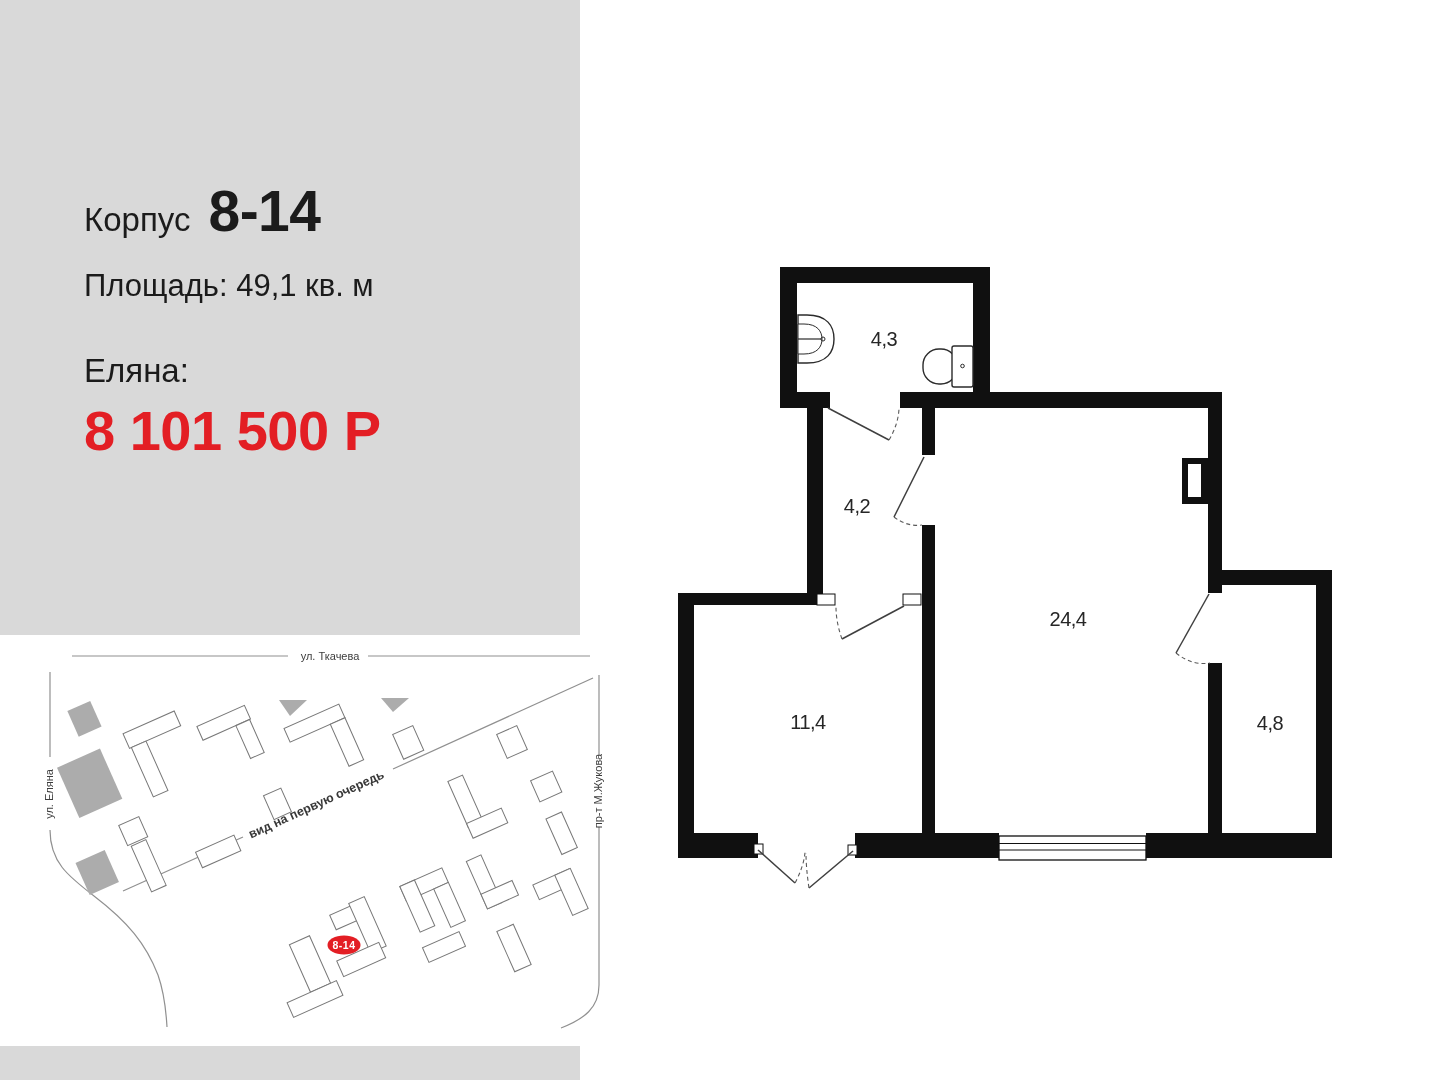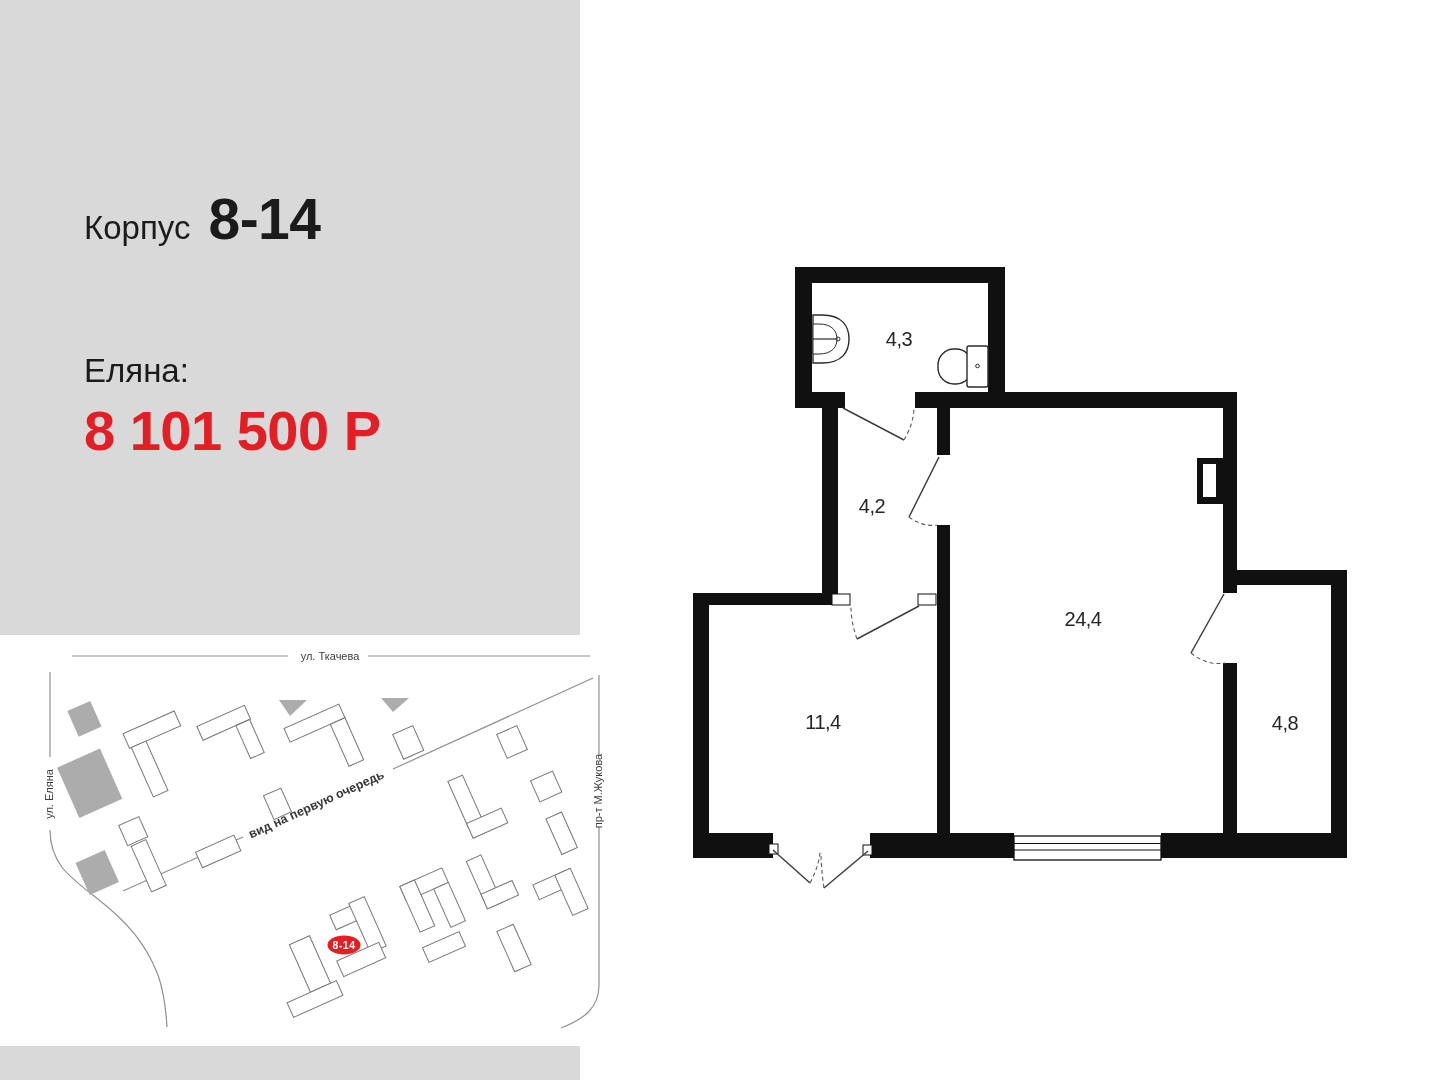--- a/index.html
+++ b/index.html
@@ -3,27 +3,27 @@
 <meta charset="utf-8">
 <style>
   html,body{margin:0;padding:0;background:#fff;}
   .page{position:relative;width:1440px;height:1080px;background:#ffffff;
         font-family:"Liberation Sans",sans-serif;overflow:hidden;}
   .panel{position:absolute;left:0;top:0;width:580px;height:1080px;background:#d9d9d9;}
   .map-area{position:absolute;left:0;top:635px;width:580px;height:411px;background:#ffffff;padding-left:36px;}
   .map-area svg{display:block;}
   .title{position:absolute;left:55px;top:52px;font-size:50px;line-height:55px;
          font-weight:bold;color:#1b1b1b;letter-spacing:-0.5px;}
-  .korpus-row{position:absolute;left:84px;top:186px;display:flex;align-items:baseline;gap:18px;color:#1b1b1b;}
+  .korpus-row{position:absolute;left:84px;top:178px;display:flex;align-items:baseline;gap:18px;color:#1b1b1b;}
   .korpus-label{font-size:33px;}
   .korpus-value{font-size:57px;font-weight:bold;letter-spacing:-0.5px;}
   .area-text{position:absolute;left:84px;top:268px;font-size:31px;color:#1b1b1b;}
   .price-label{position:absolute;left:84px;top:352px;font-size:33px;color:#1b1b1b;}
   .price-value{position:absolute;left:84px;top:398px;font-size:56px;font-weight:bold;color:#e31e24;letter-spacing:-0.5px;text-align:center;}
-  .plan{position:absolute;left:660px;top:240px;width:780px;height:680px;}
+  .plan{position:absolute;left:645px;top:240px;width:780px;height:680px;}
   .plan svg{display:block;}
   
   .wall{fill:#101010;}
   .jamb{fill:#ffffff;stroke:#101010;stroke-width:1;}
   .fixture{fill:#ffffff;stroke:#2b2b2b;stroke-width:1.4;}
   .door{stroke:#3f3f3f;stroke-width:1.5;fill:none;}
   .swing{stroke:#5a5a5a;stroke-width:1.1;fill:none;stroke-dasharray:4 3;}
   .room-label{fill:#262626;font-size:20px;letter-spacing:-0.5px;}
   
   .road{stroke:#909090;stroke-width:1.2;fill:none;}
@@ -37,20 +37,21 @@
 </head>
 <body>
 
 <div class="page">
 
   <aside class="panel">
     <div class="korpus-row">
       <span class="korpus-label">Корпус</span>
       <span class="korpus-value">8-14</span>
     </div>
+    <div class="area-text">Площадь: 49,1 кв. м</div>
     <div class="price-label">Еляна:</div>
     <div class="price-value">8 101 500 Р</div>
 
     <div class="map-area">
       <svg width="580" height="411" viewBox="0 635 580 411">
         <rect x="0" y="635" width="580" height="411" fill="#ffffff"></rect>
 
         <g>
           <path class="road" d="M36,656 H252"></path>
           <path class="road" d="M332,656 H554"></path>

